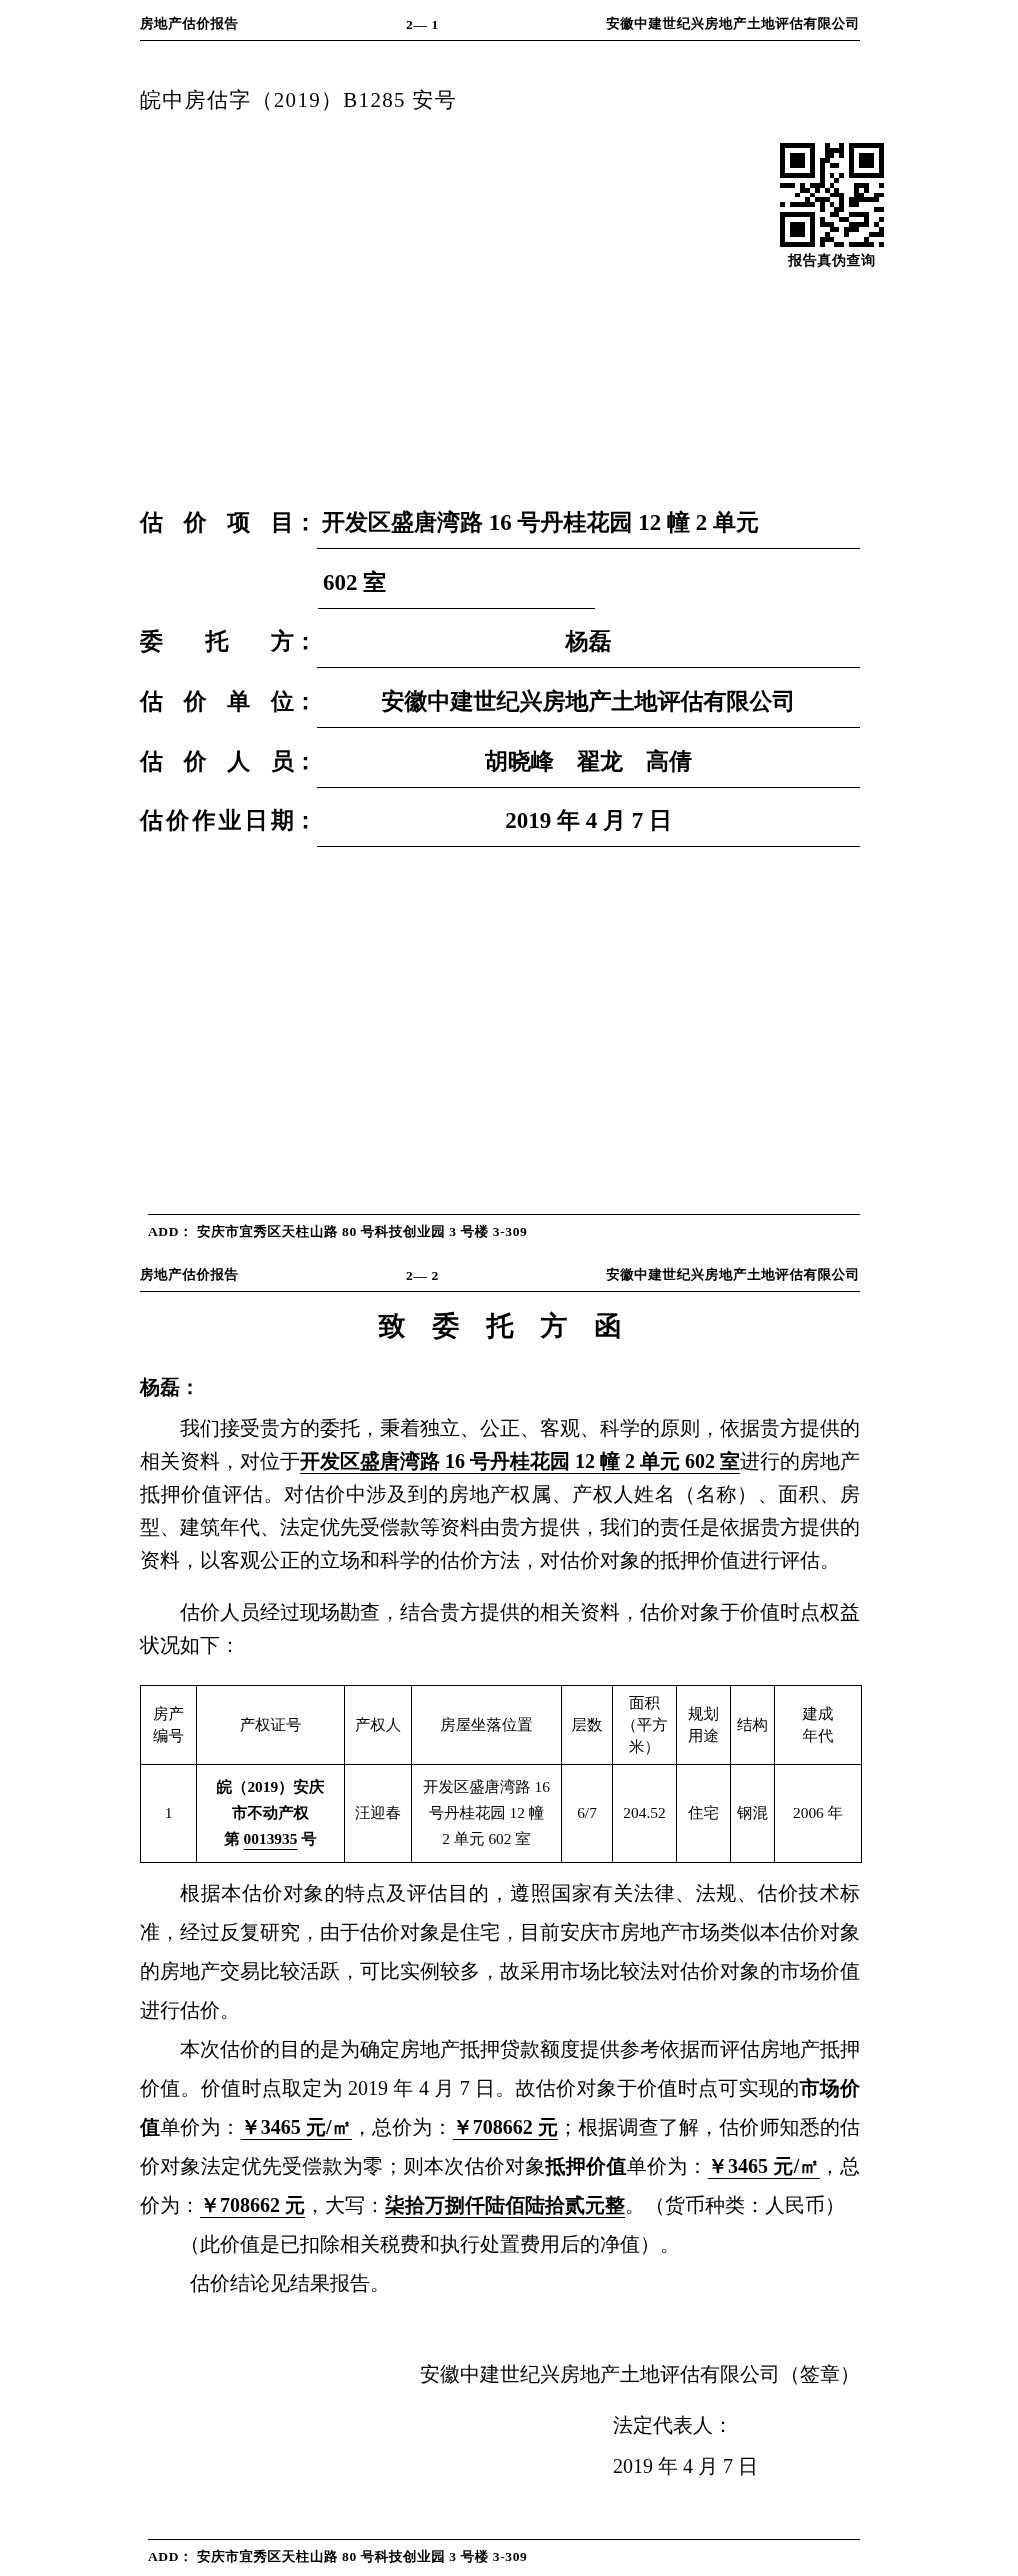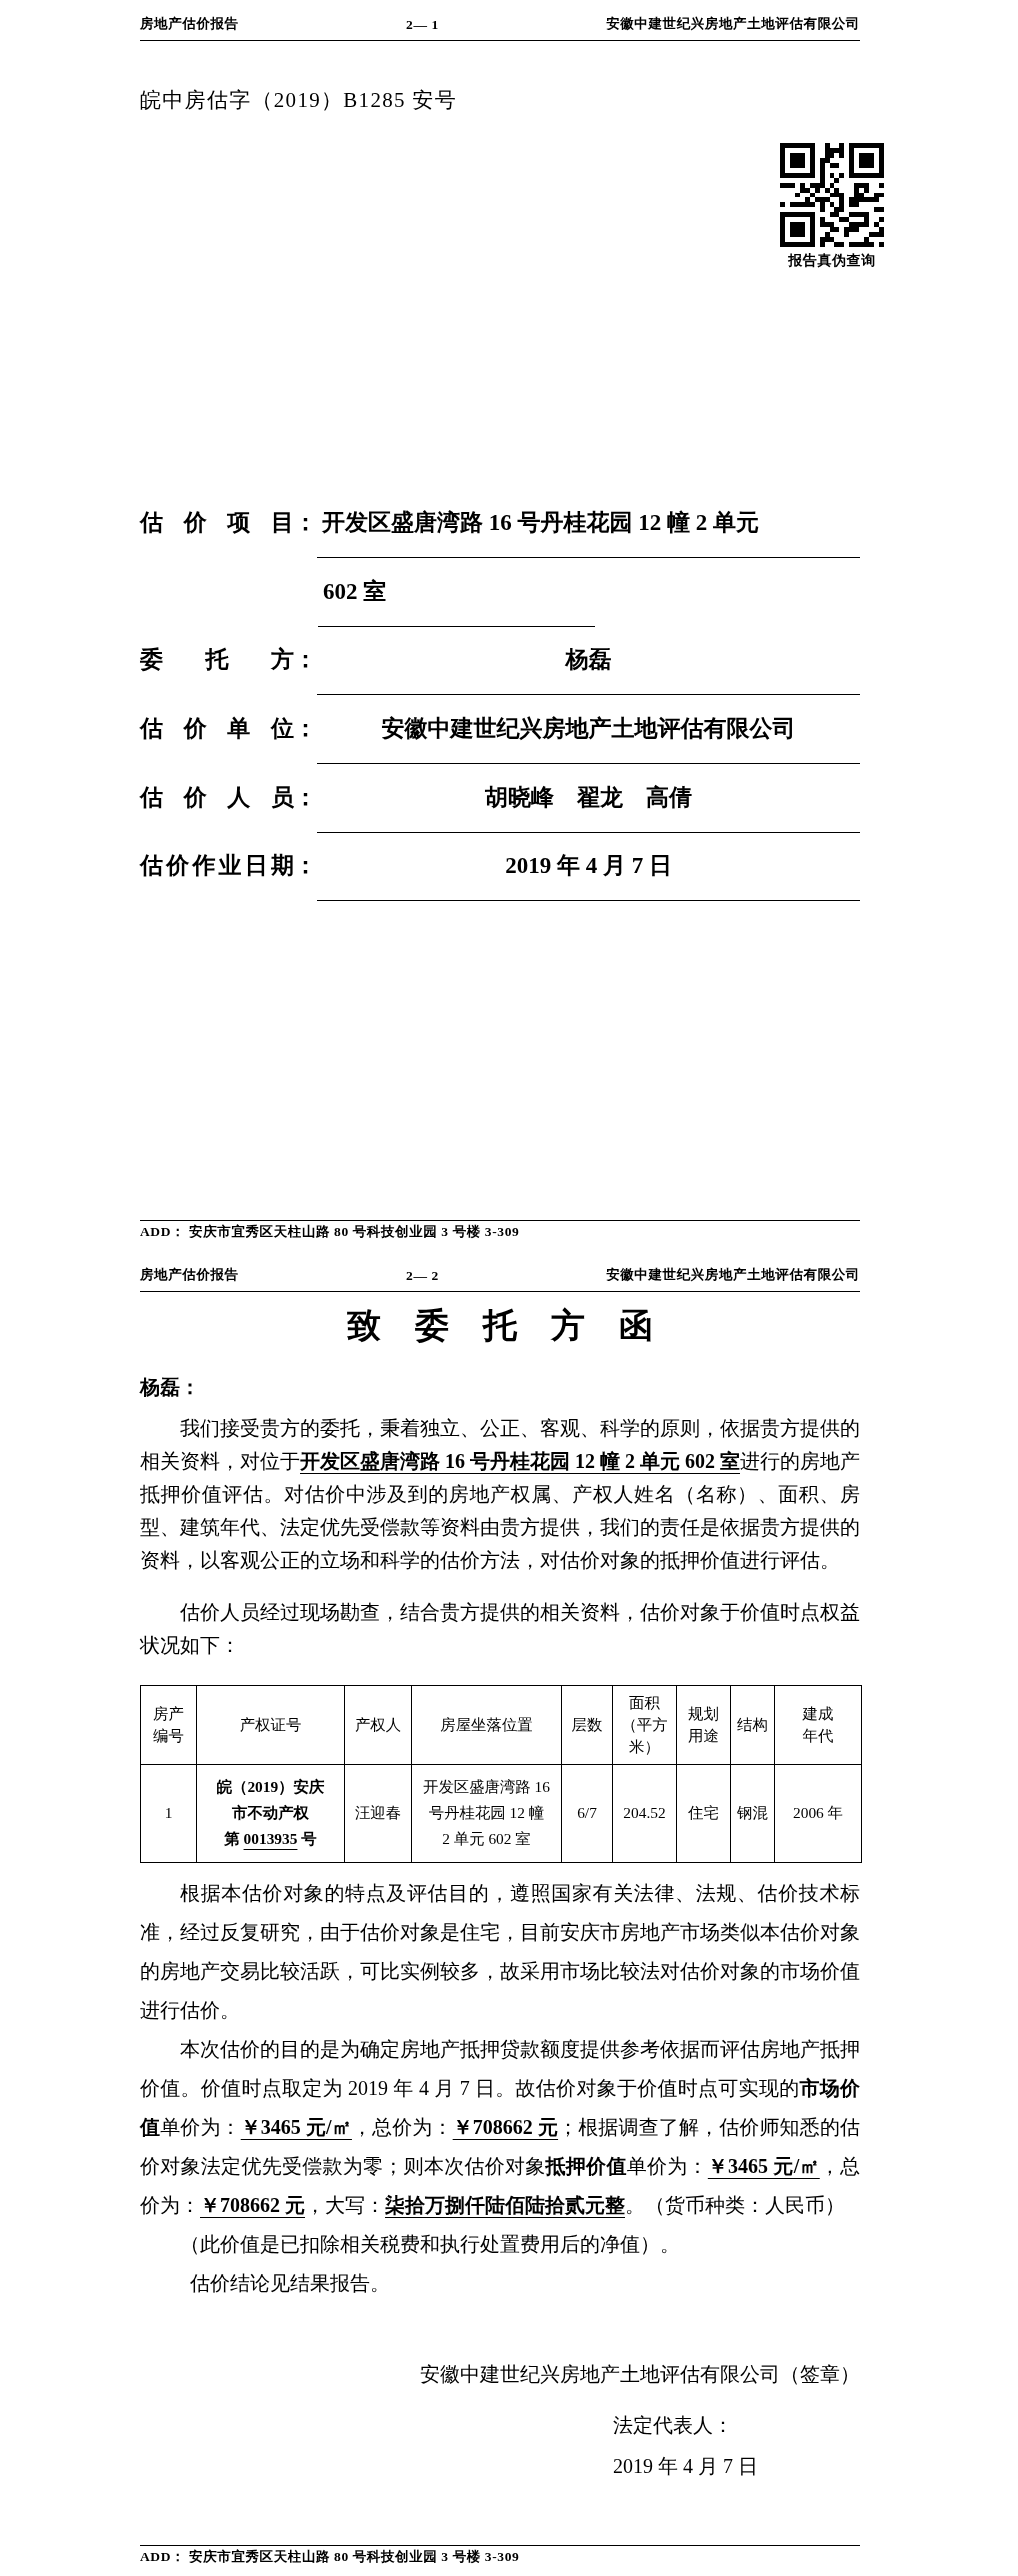--- a/index.html
+++ b/index.html
@@ -29,33 +29,33 @@
   .qr-label { font-size:14px; font-weight:bold; margin-top:5.1px; letter-spacing:0.6px; white-space:nowrap;text-align:center; }
 
   .report-title { font-size:41px; font-weight:bold; text-align:center; letter-spacing:3.9px; line-height:54px; margin-top:253px; }
   .report-number { font-size:21px; text-align:left; margin-top:45px; line-height:29.5px; letter-spacing:1.3px; }
 
   .form-section { margin-top:393px; }
   .form-row { display:flex; align-items:baseline; font-size:23px; font-weight:bold; margin-bottom:18.6px; line-height:30px; }
   .form-label { flex:0 0 auto; white-space:nowrap; }
   .label-text { display:inline-block; width:154px; text-align:justify; text-align-last:justify; }
   .label-spacer { flex:0 0 178px; }
-  .form-value { flex:1 1 auto; border-bottom:1.9px solid #000; text-align:center; padding-bottom:19px; min-height:30px; }
+  .form-value { flex:1 1 auto; border-bottom:1.9px solid #000; text-align:center; padding-bottom:10px; min-height:30px; }
   .form-value.align-left { text-align:left; padding-left:5.1px; }
   .form-value.short { flex:0 0 277px; }
   .row-filler { flex:1 1 auto; }
 
   .page-footer {
-    position:absolute; left:140px; right:159px; bottom:10.3px;
-    border-top:1.3px solid #000; padding-top:2px;
+    position:absolute; left:148px; right:159px; bottom:10.3px;
+    border-top:1.3px solid #000; padding-top:8px;
     font-size:13.5px; font-weight:bold; letter-spacing:0.6px;
   }
 
   
-  .letter-title { font-size:34px; font-weight:bold; text-align:center; margin-top:16.7px; line-height:36px; }
+  .letter-title { font-size:27px; font-weight:bold; text-align:center; margin-top:16.7px; line-height:36px; }
   .salutation { font-size:20px; font-weight:bold; margin-top:27px; line-height:33px; }
   .para { font-size:20px; line-height:33px; text-align:justify; text-indent:40px; }
   .para.loose { line-height:39px; }
   .p1 { margin-top:7.7px; }
   .p2 { margin-top:19px; }
   .p3 { margin-top:11px; }
   .p6 { text-indent:50px; }
   .seg-b { font-weight:bold; }
   .seg-u { text-decoration:underline; text-underline-offset:4.5px; text-decoration-thickness:1.3px; }
 

